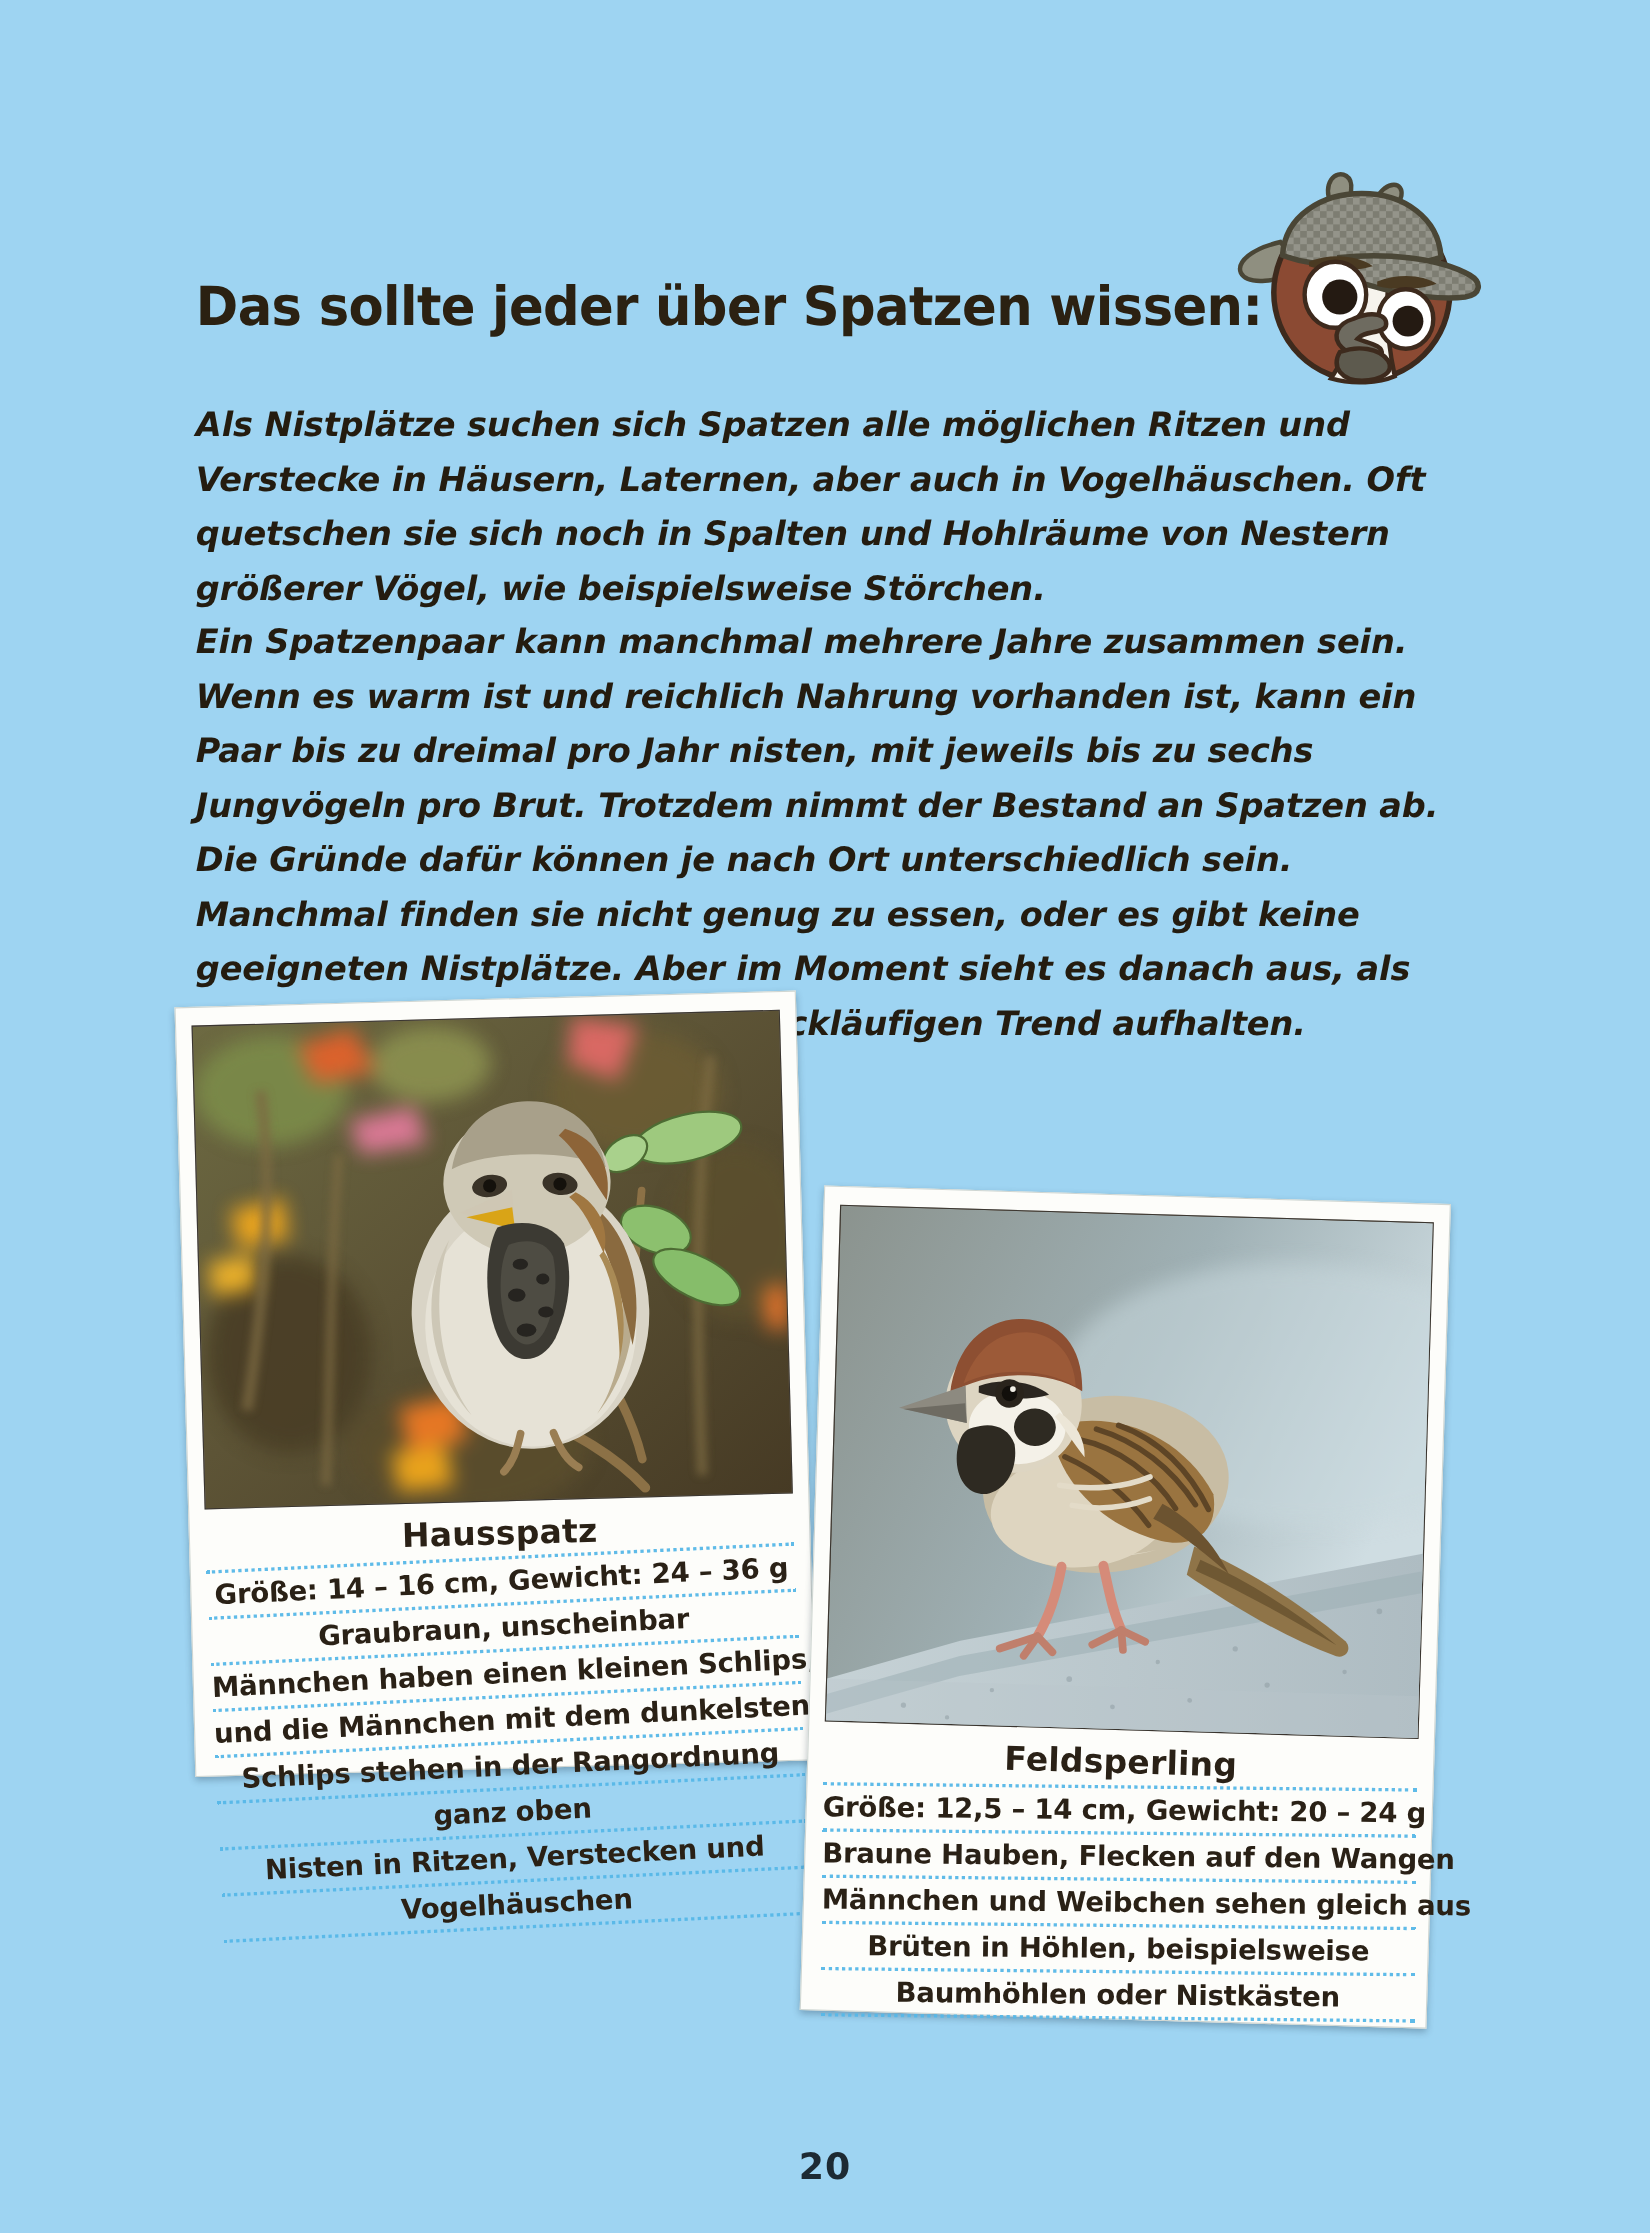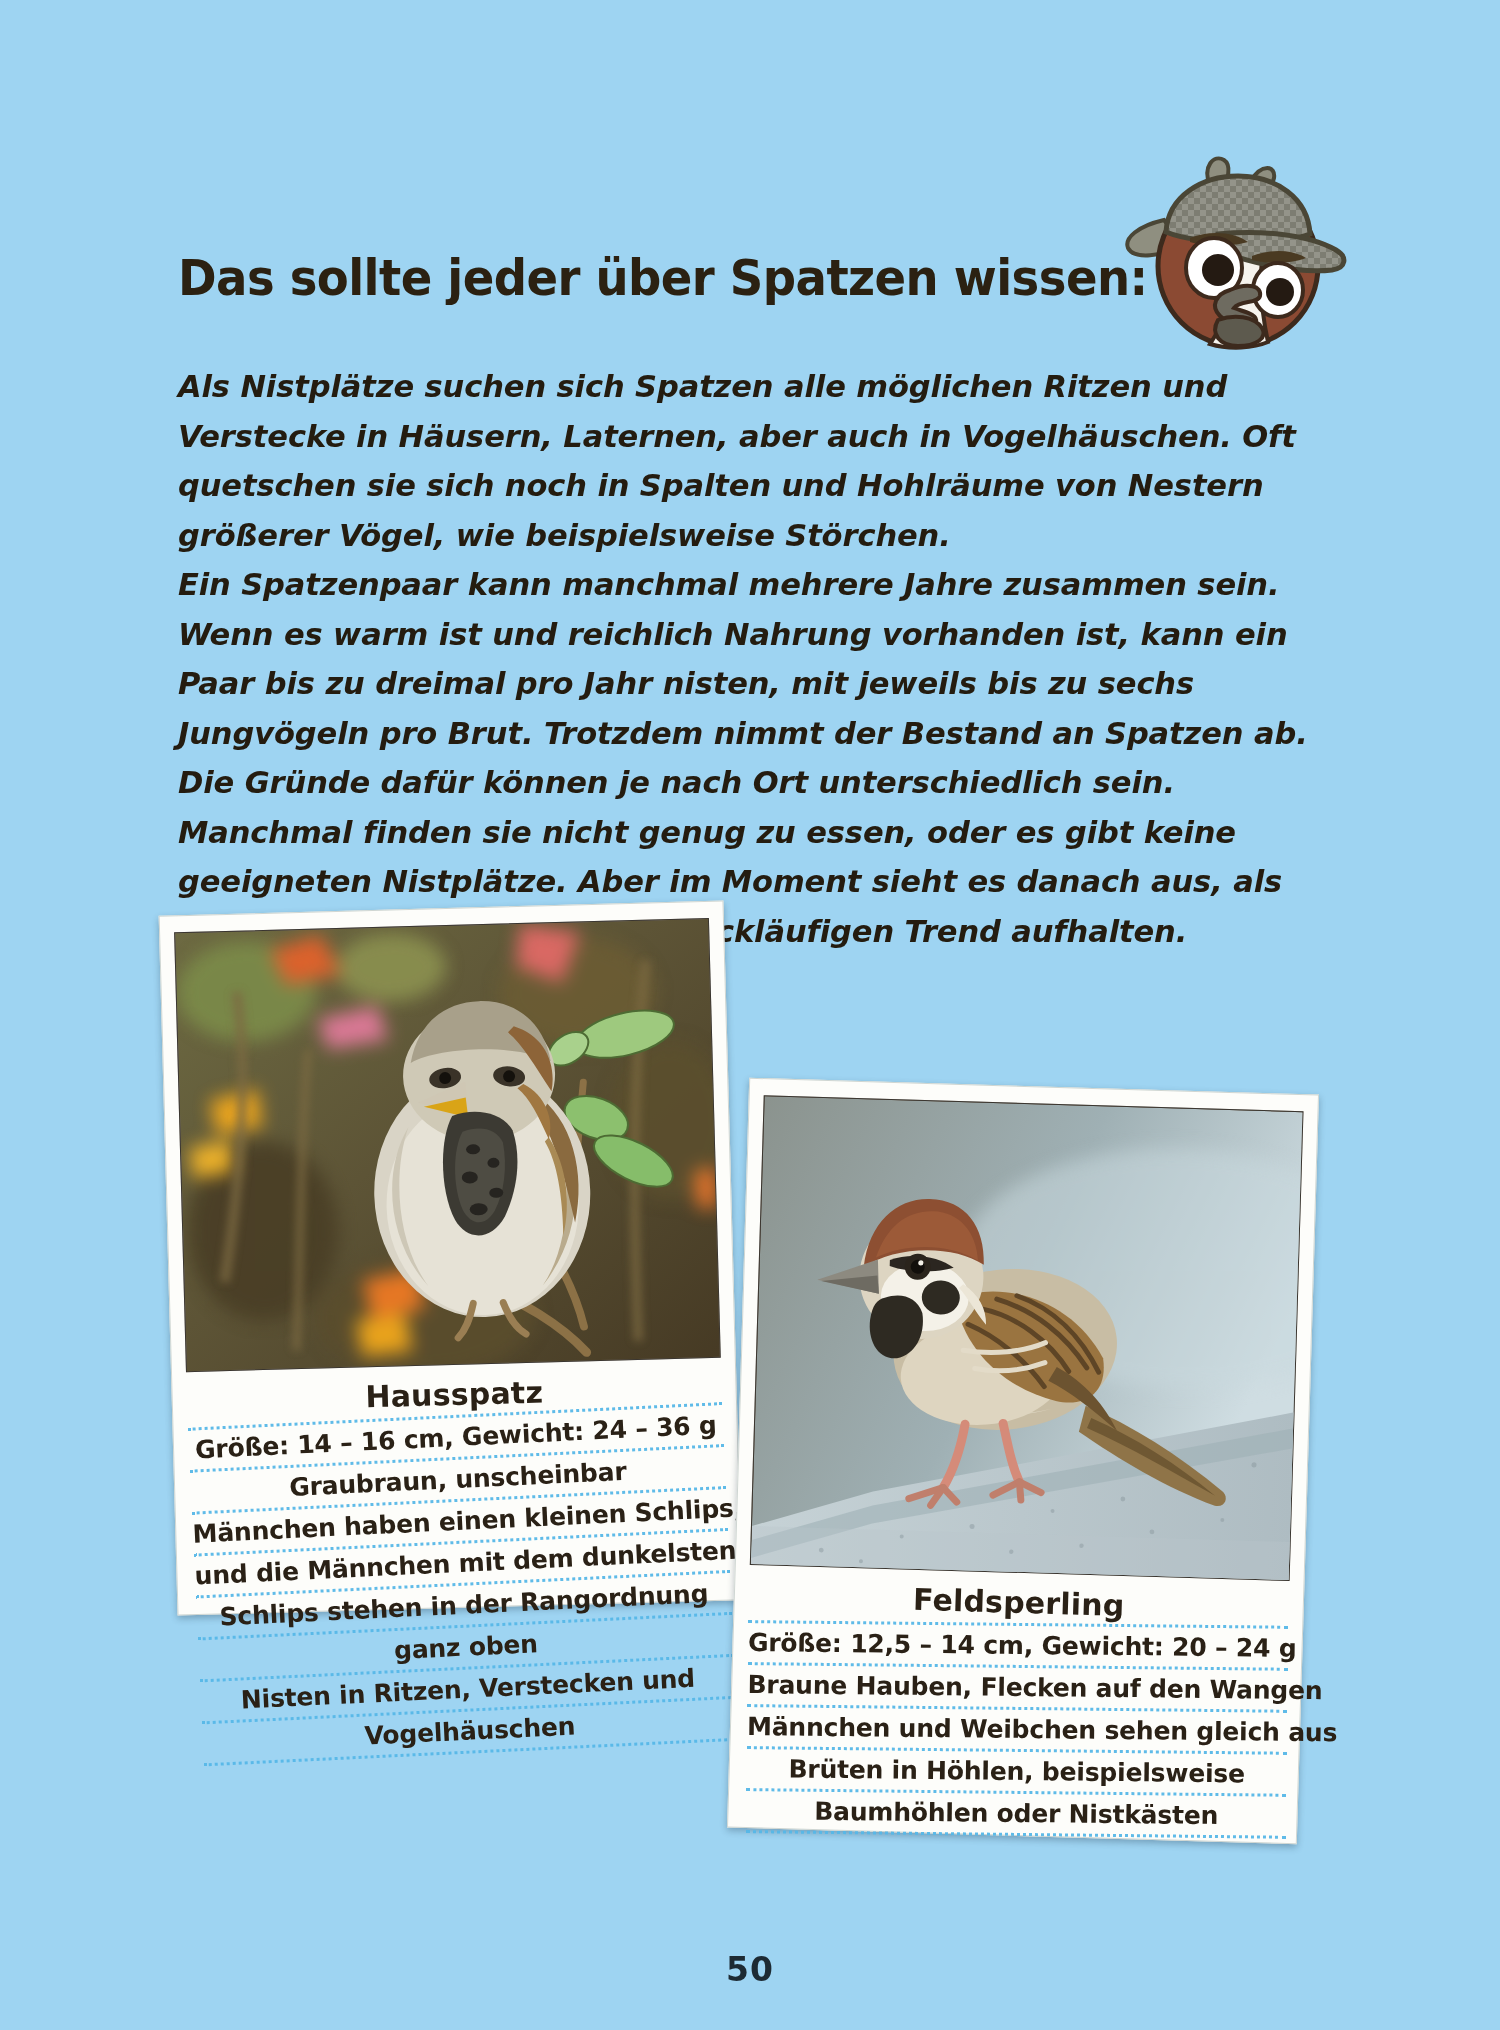--- a/index.html
+++ b/index.html
@@ -413,15 +413,15 @@
         <div class="cap-line">Männchen und Weibchen sehen gleich aus</div>
         <hr class="rule">
         <div class="cap-line">Brüten in Höhlen, beispielsweise</div>
         <hr class="rule">
         <div class="cap-line">Baumhöhlen oder Nistkästen</div>
         <hr class="rule">
       </div>
     </div>
   </div>
 
-  <div class="page-number">50</div>
+  <div class="page-number">20</div>
 
 </div>
 
 </body></html>

